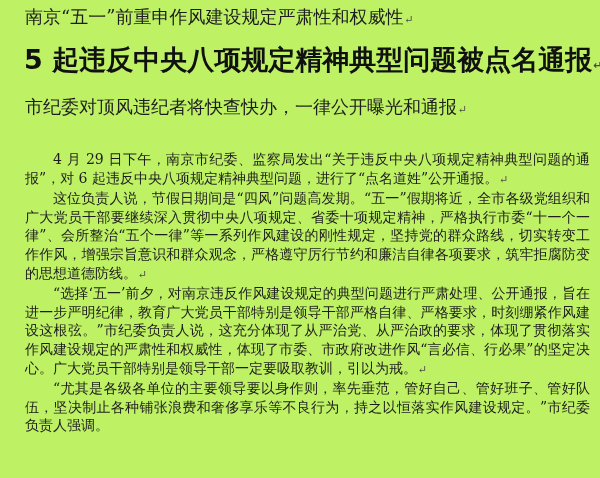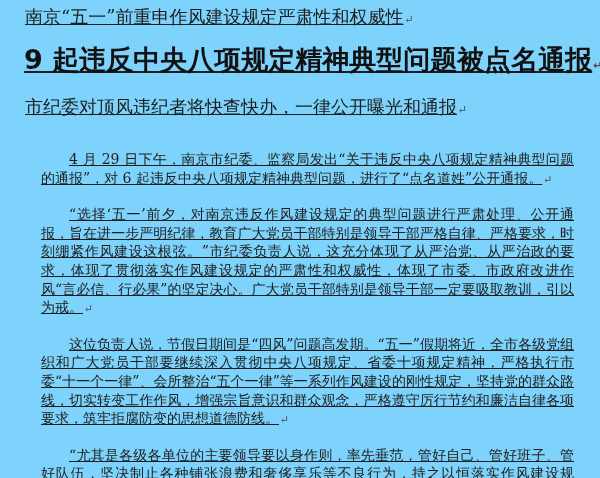--- a/index.html
+++ b/index.html
@@ -12,22 +12,21 @@
     background: #fefefe;
     color: #1d1d1d;
     font-family: "DejaVu Serif", "Liberation Serif", serif;
     overflow: hidden;
   }
   .page {
     box-sizing: border-box;
     width: 600px;
     height: 478px;
     padding: 6px 10px 0 25px;
-    background: #7dd3fc;
-    text-decoration: underline;
+    background: #bef264;
   }
   .kicker {
     font-size: 18px;
     line-height: 22px;
     margin: 0;
     font-weight: normal;
     white-space: nowrap;
   }
   .headline {
     font-family: "DejaVu Sans", "Liberation Sans", sans-serif;
@@ -45,47 +44,47 @@
     font-weight: normal;
     white-space: nowrap;
   }
   .body-text {
     margin-top: 29px;
     font-size: 14px;
     line-height: 18.6px;
     text-align: justify;
   }
   .body-text p {
-    margin: 16px;
+    margin: 0;
     text-indent: 2em;
   }
   .pmark {
     font-size: 11px;
     color: #4a4a4a;
     margin-left: 1px;
     text-indent: 0;
     display: inline-block;
   }
 </style>
 </head>
 <body>
 
 <div class="page">
 
   <h3 class="kicker"><span>南京“五一”前重申作风建设规定严肃性和权威性</span><span class="pmark">↵</span></h3>
 
-  <h1 class="headline"><span>9 起违反中央八项规定精神典型问题被点名通报</span><span class="pmark">↵</span></h1>
+  <h1 class="headline"><span>5 起违反中央八项规定精神典型问题被点名通报</span><span class="pmark">↵</span></h1>
 
   <h3 class="subtitle"><span>市纪委对顶风违纪者将快查快办，一律公开曝光和通报</span><span class="pmark">↵</span></h3>
 
   <div class="body-text">
 
     <p><span>4 月 29 日下午，南京市纪委、监察局发出“关于违反中央八项规定精神典型问题的通报”，对 6 起违反中央八项规定精神典型问题，进行了“点名道姓”公开通报。</span><span class="pmark">↵</span></p>
 
 
+    <p><span>这位负责人说，节假日期间是“四风”问题高发期。“五一”假期将近，全市各级党组织和广大党员干部要继续深入贯彻中央八项规定、省委十项规定精神，严格执行市委“十一个一律”、会所整治“五个一律”等一系列作风建设的刚性规定，坚持党的群众路线，切实转变工作作风，增强宗旨意识和群众观念，严格遵守厉行节约和廉洁自律各项要求，筑牢拒腐防变的思想道德防线。</span><span class="pmark">↵</span></p>
+
     <p><span>“选择‘五一’前夕，对南京违反作风建设规定的典型问题进行严肃处理、公开通报，旨在进一步严明纪律，教育广大党员干部特别是领导干部严格自律、严格要求，时刻绷紧作风建设这根弦。”市纪委负责人说，这充分体现了从严治党、从严治政的要求，体现了贯彻落实作风建设规定的严肃性和权威性，体现了市委、市政府改进作风“言必信、行必果”的坚定决心。广大党员干部特别是领导干部一定要吸取教训，引以为戒。</span><span class="pmark">↵</span></p>
-
-    <p><span>这位负责人说，节假日期间是“四风”问题高发期。“五一”假期将近，全市各级党组织和广大党员干部要继续深入贯彻中央八项规定、省委十项规定精神，严格执行市委“十一个一律”、会所整治“五个一律”等一系列作风建设的刚性规定，坚持党的群众路线，切实转变工作作风，增强宗旨意识和群众观念，严格遵守厉行节约和廉洁自律各项要求，筑牢拒腐防变的思想道德防线。</span><span class="pmark">↵</span></p>
 
     <p><span>“尤其是各级各单位的主要领导要以身作则，率先垂范，管好自己、管好班子、管好队伍，坚决制止各种铺张浪费和奢侈享乐等不良行为，持之以恒落实作风建设规定。”市纪委负责人强调。</span></p>
 
   </div>
 </div>
 
 </body></html>

